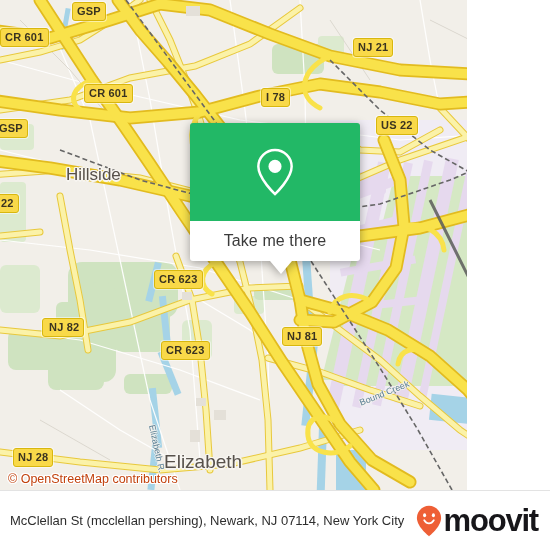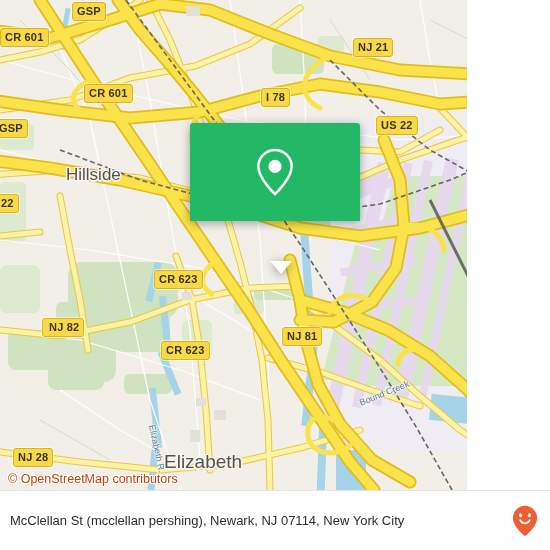--- a/index.html
+++ b/index.html
@@ -318,29 +318,31 @@
 
     <div id="attrib">© OpenStreetMap contributors</div>
 
     <div id="popup">
       <div id="popup-head" style="background: rgb(34, 184, 102);">
         <svg class="pin-svg" viewBox="0 0 24 24">
           <path d="M12 2.2c-4.1 0-7.4 3.3-7.4 7.4 0 5.4 7.4 12.2 7.4 12.2s7.4-6.8 7.4-12.2c0-4.1-3.3-7.4-7.4-7.4z" fill="none" stroke="#ffffff" stroke-width="1.1"></path>
           <circle cx="12" cy="9.5" r="2.9" fill="#ffffff"></circle>
         </svg>
       </div>
+      <div id="popup-btn" style="background: rgb(255, 255, 255);">Take me there</div>
       <div id="popup-tail"></div>
     </div>
   </div>
 
   <div id="footer">
     <div id="footer-text">McClellan St (mcclellan pershing), Newark, NJ 07114, New York City</div>
     <div id="brand">
       <svg class="moovit-pin" viewBox="0 0 26 32">
         <path d="M13 0.8C6.3 0.8 0.9 6.2 0.9 12.9c0 8.8 12.1 18.3 12.1 18.3s12.1-9.5 12.1-18.3C25.1 6.2 19.7 0.8 13 0.8z" fill="#ee5f36"></path>
         <ellipse cx="8.6" cy="10.2" rx="1.55" ry="2.05" fill="#ffffff"></ellipse>
         <ellipse cx="17.4" cy="10.2" rx="1.55" ry="2.05" fill="#ffffff"></ellipse>
         <path d="M8.2 15.2c1.3 2.1 3 3.1 4.8 3.1s3.5-1 4.8-3.1" fill="none" stroke="#ffffff" stroke-width="1.7" stroke-linecap="round"></path>
       </svg>
+      <span id="brand-name">moovit</span>
     </div>
   </div>
 
 </div>
 
 </body></html>

